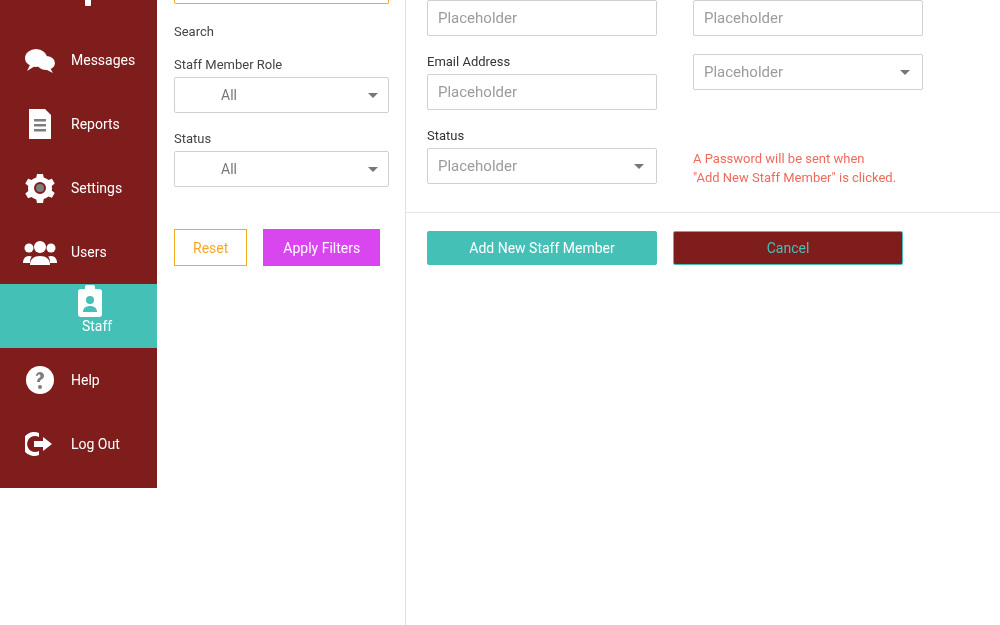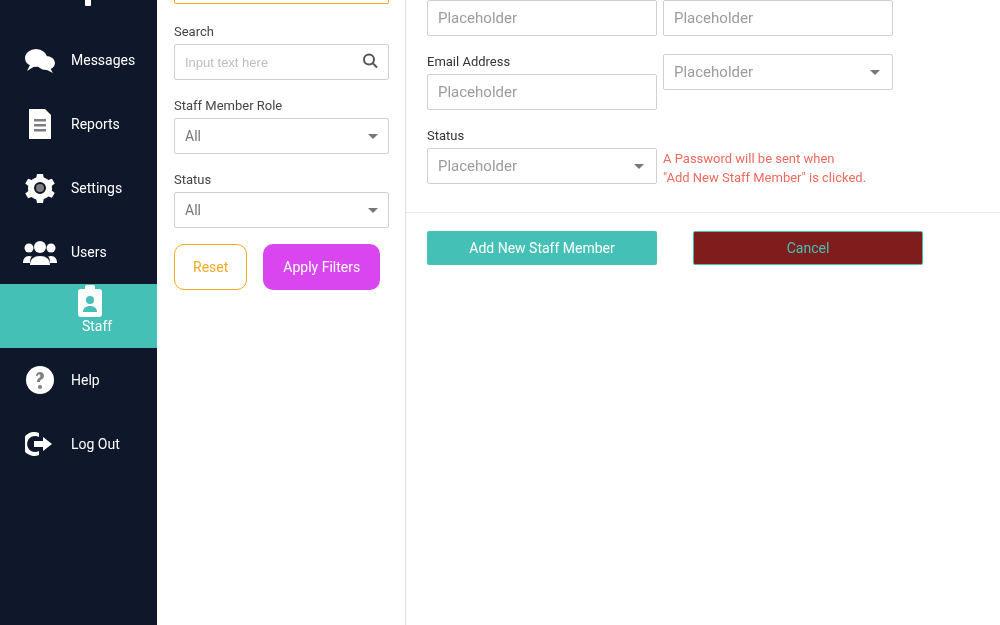--- a/index.html
+++ b/index.html
@@ -11,22 +11,22 @@
     background: #fff;
     color: #333;
     -webkit-font-smoothing: antialiased;
   }
 
   
   .sidebar {
     position: absolute;
     left: 0; top: 0;
     width: 157px;
-    height: 625px;
-    background: #0f172a;
+    height: 488px;
+    background: #7f1d1d;
     text-align: right;
   }
   .side-item {
     display: flex;
     align-items: center;
     padding-left: 23px;
     height: 64px;
     color: #fff;
     font-size: 14px;
     cursor: pointer;
@@ -109,43 +109,45 @@
     position: absolute;
     right: 10px;
     top: 50%;
     transform: translateY(-50%);
     color: #666;
   }
   .select .sel-val {
     flex: 1;
     font-size: 14px;
     color: #777;
+    margin-left: 36px;
   }
   .select .caret {
     width: 0; height: 0;
     border-left: 5px solid transparent;
     border-right: 5px solid transparent;
     border-top: 5px solid #777;
   }
 
   .btnrow {
     display: flex;
     gap: 16px;
     margin-top: 16px;
   }
   .btn {
-    height: 46px;
+    height: 37px;
     padding: 0 22px;
-    border-radius: 10px;
+    border-radius: 0;
     font-size: 14px;
     display: inline-flex;
     align-items: center;
     justify-content: center;
     cursor: pointer;
     user-select: none;
+    margin-top: 26px;
   }
   .btn-outline-orange {
     border: 1px solid #f7a823;
     color: #f7a823;
     background: #fff;
     padding: 0 18px;
   }
   .btn-solid-orange {
     background: #d946ef;
     color: #fff;
@@ -156,21 +158,21 @@
   .main {
     position: absolute;
     left: 406px;
     top: 0;
     right: 0;
     height: 625px;
   }
   .form-grid {
     display: grid;
     grid-template-columns: 230px 230px;
-    column-gap: 6px;
+    column-gap: 36px;
   }
   .mlabel {
     font-size: 13px;
     color: #333;
     margin-bottom: 5px;
   }
   .minput, .mselect {
     width: 230px;
     height: 36px;
     border: 1px solid #d0d0d0;
@@ -188,21 +190,21 @@
     border-left: 5px solid transparent;
     border-right: 5px solid transparent;
     border-top: 5px solid #777;
     position: absolute;
     right: 12px;
   }
   .form-block { padding: 0 21px 24px 21px; border-bottom: 1px solid #e6e6e6; }
   .form-actions {
     padding: 18px 21px;
     display: flex;
-    gap: 36px;
+    gap: 16px;
   }
   .btn-teal-solid {
     background: #45c0b7;
     color: #fff;
     width: 230px;
     height: 34px;
     display:flex; align-items:center; justify-content:center;
     font-size: 14px;
     cursor: pointer;
     border-radius: 2px;
@@ -313,29 +315,20 @@
         </svg>
     </span>
     <span class="side-label">Log Out</span>
   </div>
 </nav>
 
 <aside class="filters">
   <div class="orange-box"></div>
 
   <div class="fld-label" style="margin-top:16px">Search</div>
-  <div class="text-input">
-    <input type="text" placeholder="Input text here" style="">
-    <span class="search-inside-icon">
-      <svg width="16" height="16" viewBox="0 0 16 16" fill="none" stroke="#555" stroke-width="2">
-          <circle cx="7" cy="7" r="5"></circle>
-          <line x1="11" y1="11" x2="15" y2="15"></line>
-        </svg>
-    </span>
-  </div>
 
   <div class="fld-label">Staff Member Role</div>
   <div class="select">
     <span class="sel-val">All</span>
     <span class="caret"></span>
   </div>
 
   <div class="fld-label">Status</div>
   <div class="select">
     <span class="sel-val">All</span>

